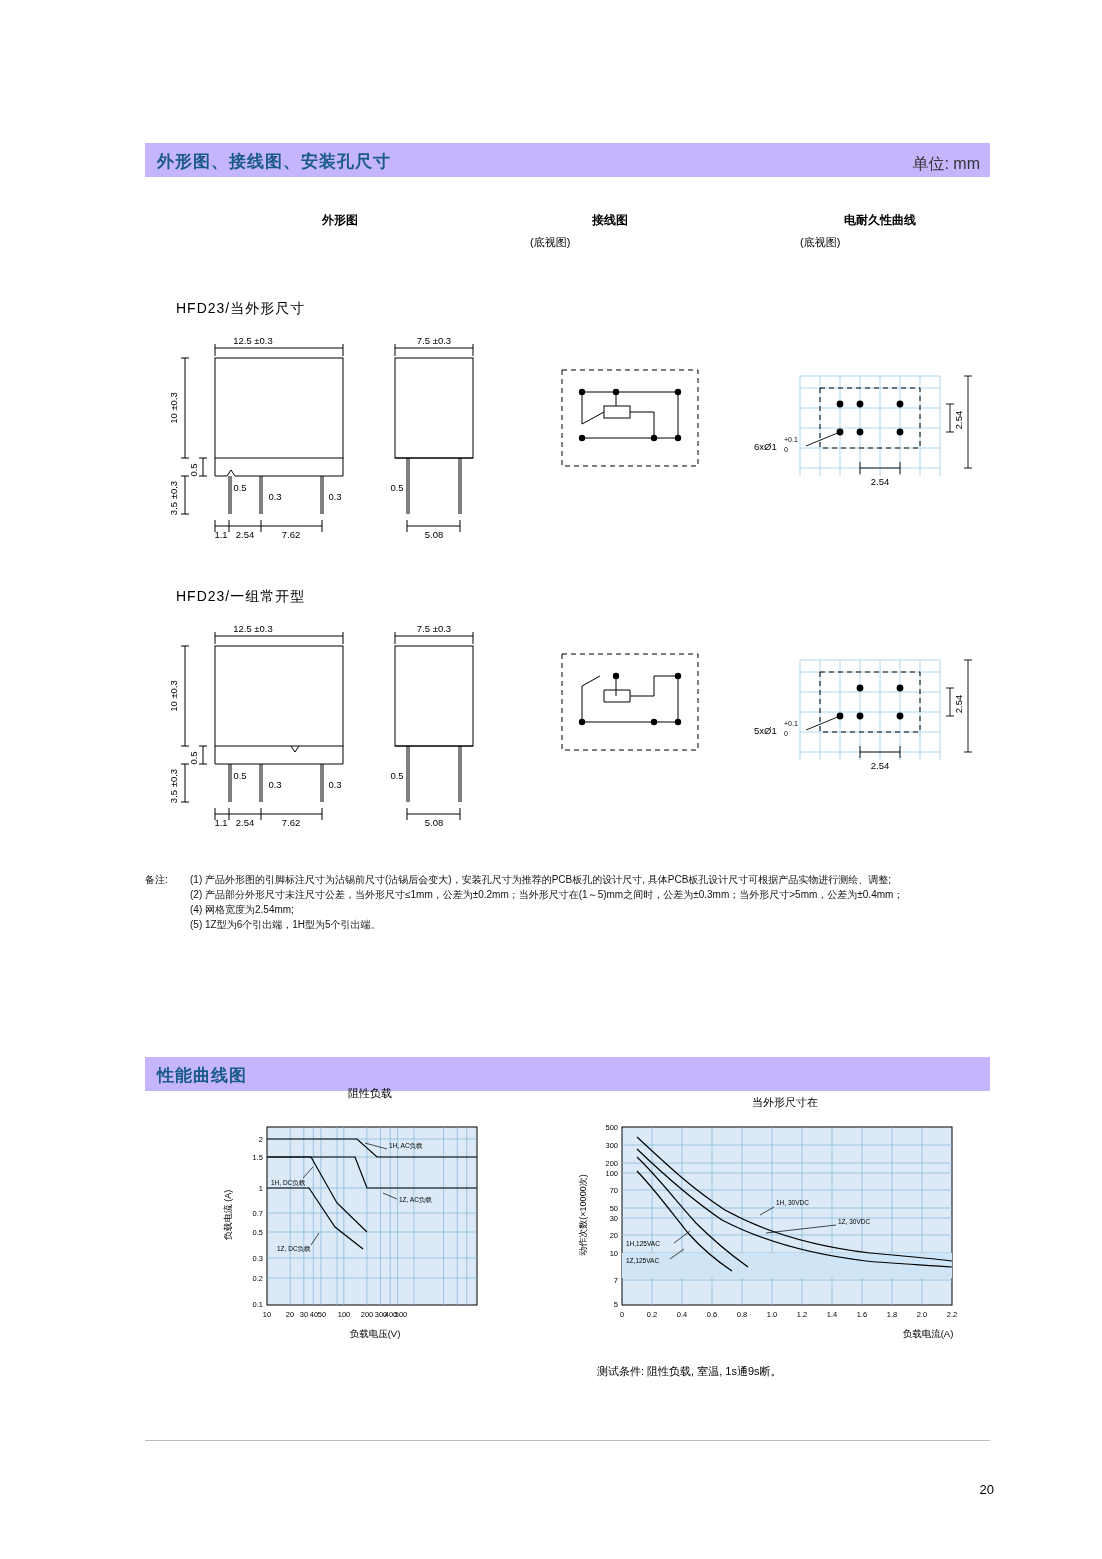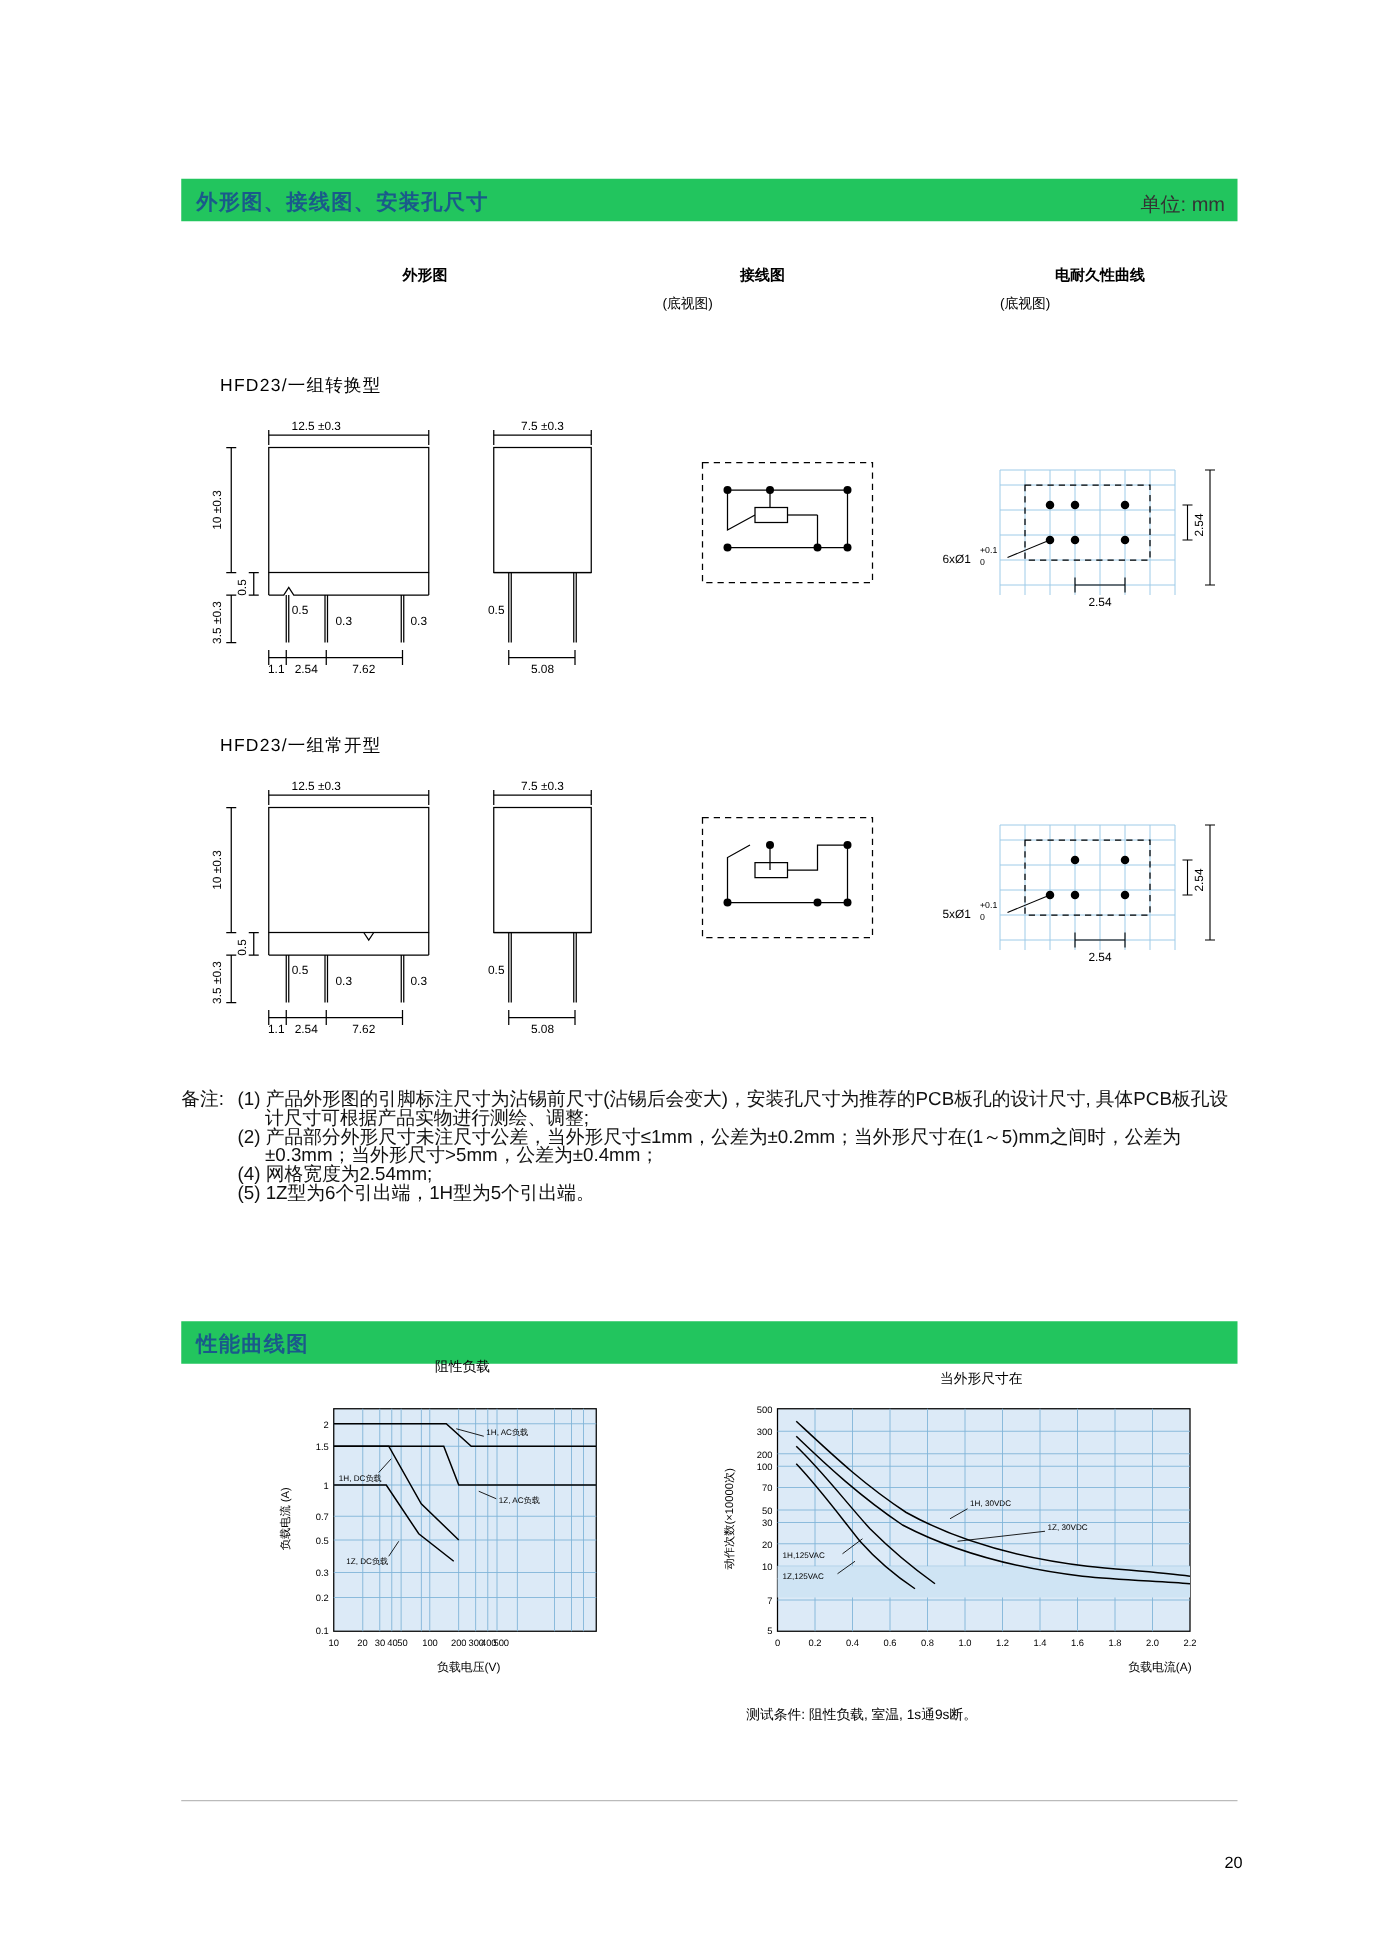--- a/index.html
+++ b/index.html
@@ -1,24 +1,24 @@
 <!DOCTYPE html>
 <html><head>
 <meta charset="utf-8">
 <style>
   html,body{margin:0;padding:0;background:#fff;}
   body{width:1102px;height:1559px;font-family:"Liberation Sans",sans-serif;color:#000;position:relative;}
   .page{position:absolute;left:0;top:0;width:1102px;height:1559px;}
-  .section-bar{position:absolute;left:145px;width:845px;height:34px;background:#22c55e;}
+  .section-bar{position:absolute;left:145px;width:845px;height:34px;background:#c4b5fd;}
   .section-bar .title{position:absolute;left:12px;top:7px;font-size:17px;font-weight:bold;color:#1a5a8a;letter-spacing:1px;}
   .section-bar .unit{position:absolute;right:10px;top:11px;font-size:16px;color:#333;}
   .colhead{position:absolute;font-size:12px;font-weight:bold;text-align:center;}
   .colsub{position:absolute;font-size:11px;}
   .modeltitle{position:absolute;font-size:14px;letter-spacing:1px;}
-  .note{position:absolute;font-size:15px;line-height:15px;color:#111;}
+  .note{position:absolute;font-size:10px;line-height:15px;color:#111;}
   .pagenum{position:absolute;right:108px;bottom:62px;font-size:13px;}
   .hr{position:absolute;left:145px;width:845px;height:1px;background:#bbb;}
   svg{display:block;}
   .curvecap{position:absolute;font-size:11px;text-align:center;}
   .testcond{position:absolute;font-size:11px;}
 </style>
 </head>
 <body>
 
 <div class="page">
@@ -27,21 +27,21 @@
     <div class="title">外形图、接线图、安装孔尺寸</div>
     <div class="unit">单位: mm</div>
   </div>
 
   <div class="colhead" style="left:250px;top:212px;width:180px;">外形图</div>
   <div class="colhead" style="left:530px;top:212px;width:160px;">接线图</div>
   <div class="colsub" style="left:530px;top:235px;width:160px;">(底视图)</div>
   <div class="colhead" style="left:800px;top:212px;width:160px;">电耐久性曲线</div>
   <div class="colsub" style="left:800px;top:235px;width:160px;">(底视图)</div>
 
-  <div class="modeltitle" style="left:176px;top:300px;">HFD23/一组转换型</div>
+  <div class="modeltitle" style="left:176px;top:300px;">HFD23/当外形尺寸</div>
 
   <div style="position:absolute;left:145px;top:330px;">
   <svg width="400" height="210" viewBox="0 0 400 210">
     <g stroke="#000" fill="none" stroke-width="1">
 
       <rect x="70" y="28" width="128" height="100"></rect>
 
       <path d="M70 128 L70 146 M198 128 L198 146"></path>
       <path d="M70 146 L82 146 L86 140 L90 146 L198 146"></path>
 

